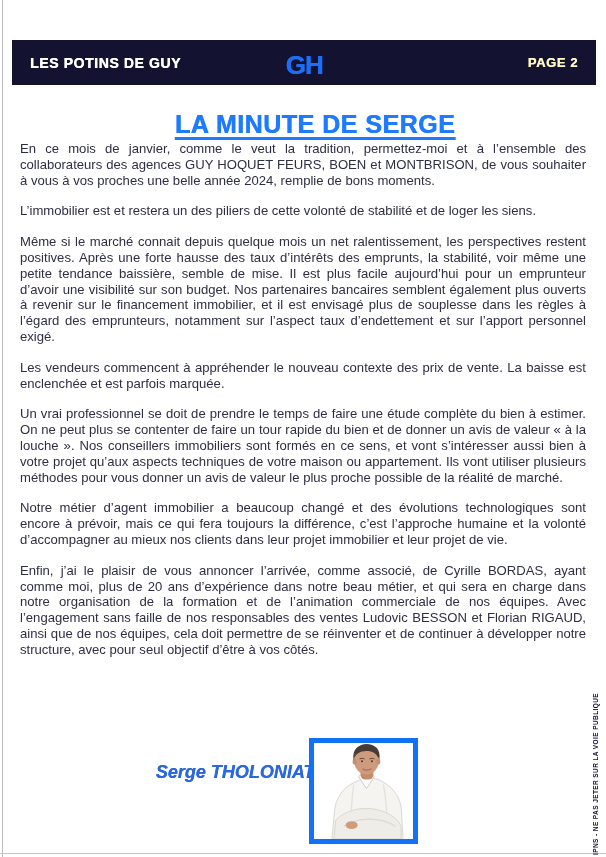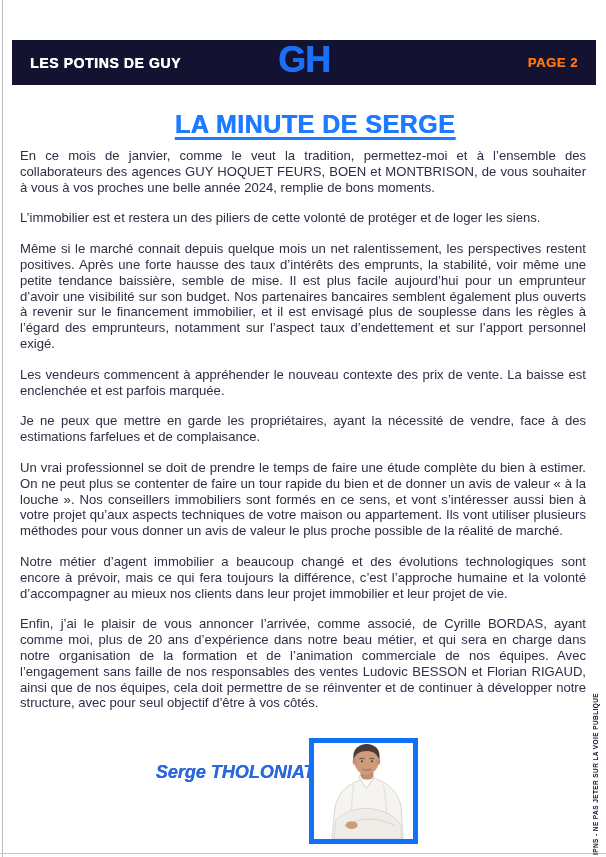--- a/index.html
+++ b/index.html
@@ -20,44 +20,44 @@
     position:absolute;left:12px;top:40px;width:584px;height:45px;
     background:#131230;
     display:flex;align-items:center;justify-content:space-between;
     padding:0 18px;box-sizing:border-box;
   }
   .header-left{
     color:#ffffff;font-size:14px;font-weight:bold;letter-spacing:.6px;
     text-shadow:.4px 0 0 currentColor;
   }
   .logo-gh{
-    color:#1b6ff5;font-size:36px;font-weight:bold;letter-spacing:-1px;
+    color:#1b6ff5;font-size:26px;font-weight:bold;letter-spacing:-1px;
     text-shadow:.6px 0 0 currentColor;
     line-height:1;
-    position:absolute;left:50%;transform:translateX(-50%);top:2px;
+    position:absolute;left:50%;transform:translateX(-50%);top:12px;
   }
   .header-right{
-    color:#f97316;font-size:13px;font-weight:bold;letter-spacing:.6px;
+    color:#fef9c3;font-size:13px;font-weight:bold;letter-spacing:.6px;
     text-shadow:.4px 0 0 currentColor;
   }
   .page-title{
     position:absolute;left:0;top:98px;width:100%;
     text-align:center;
     color:#1e7bff;
     font-size:25px;font-weight:bold;letter-spacing:.5px;
     text-shadow:.6px 0 0 currentColor;
     margin:12px;
   }
   .page-title span{
     text-decoration:underline;
     text-decoration-thickness:3px;
     text-underline-offset:4px;
   }
   .article{
-    position:absolute;left:20px;top:148px;width:566px;
+    position:absolute;left:20px;top:141px;width:566px;
     color:#2e2e45;
     font-size:13.1px;line-height:15.8px;
     text-align:justify;
   }
   .article p{margin:0 0 15px 0;}
   .signature{
     position:absolute;left:130px;top:763px;width:210px;
     text-align:center;
     color:#2b67dd;
     font-weight:bold;font-style:italic;
@@ -90,24 +90,23 @@
 <div class="header-bar">
   <span class="header-left">LES POTINS DE GUY</span>
   <span class="logo-gh">GH</span>
   <span class="header-right">PAGE 2</span>
 </div>
 
 <h1 class="page-title"><span>LA MINUTE DE SERGE</span></h1>
 
 <div class="article">
   <p>En ce mois de janvier, comme le veut la tradition, permettez-moi et à l’ensemble des collaborateurs des agences GUY HOQUET FEURS, BOEN et MONTBRISON, de vous souhaiter à vous à vos proches une belle année 2024, remplie de bons moments.</p>
-  <p>L’immobilier est et restera un des piliers de cette volonté de protéger et de loger les siens.</p>
+  <p>L’immobilier est et restera un des piliers de cette volonté de stabilité et de loger les siens.</p>
   <p>Même si le marché connait depuis quelque mois un net ralentissement, les perspectives restent positives. Après une forte hausse des taux d’intérêts des emprunts, la stabilité, voir même une petite tendance baissière, semble de mise. Il est plus facile aujourd’hui pour un emprunteur d’avoir une visibilité sur son budget. Nos partenaires bancaires semblent également plus ouverts à revenir sur le financement immobilier, et il est envisagé plus de souplesse dans les règles à l’égard des emprunteurs, notamment sur l’aspect taux d’endettement et sur l’apport personnel exigé.</p>
   <p>Les vendeurs commencent à appréhender le nouveau contexte des prix de vente. La baisse est enclenchée et est parfois marquée.</p>
-  <p>Je ne peux que mettre en garde les propriétaires, ayant la nécessité de vendre, face à des estimations farfelues et de complaisance.</p>
   <p>Un vrai professionnel se doit de prendre le temps de faire une étude complète du bien à estimer. On ne peut plus se contenter de faire un tour rapide du bien et de donner un avis de valeur « à la louche ». Nos conseillers immobiliers sont formés en ce sens, et vont s’intéresser aussi bien à votre projet qu’aux aspects techniques de votre maison ou appartement. Ils vont utiliser plusieurs méthodes pour vous donner un avis de valeur le plus proche possible de la réalité de marché.</p>
   <p>Notre métier d’agent immobilier a beaucoup changé et des évolutions technologiques sont encore à prévoir, mais ce qui fera toujours la différence, c’est l’approche humaine et la volonté d’accompagner au mieux nos clients dans leur projet immobilier et leur projet de vie.</p>
   <p>Enfin, j’ai le plaisir de vous annoncer l’arrivée, comme associé, de Cyrille BORDAS, ayant comme moi, plus de 20 ans d’expérience dans notre beau métier, et qui sera en charge dans notre organisation de la formation et de l’animation commerciale de nos équipes. Avec l’engagement sans faille de nos responsables des ventes Ludovic BESSON et Florian RIGAUD, ainsi que de nos équipes, cela doit permettre de se réinventer et de continuer à développer notre structure, avec pour seul objectif d’être à vos côtés.</p>
 </div>
 
 <div class="signature">
   <div>Serge THOLONIAT</div>
 </div>
 
 <div class="photo-frame">

